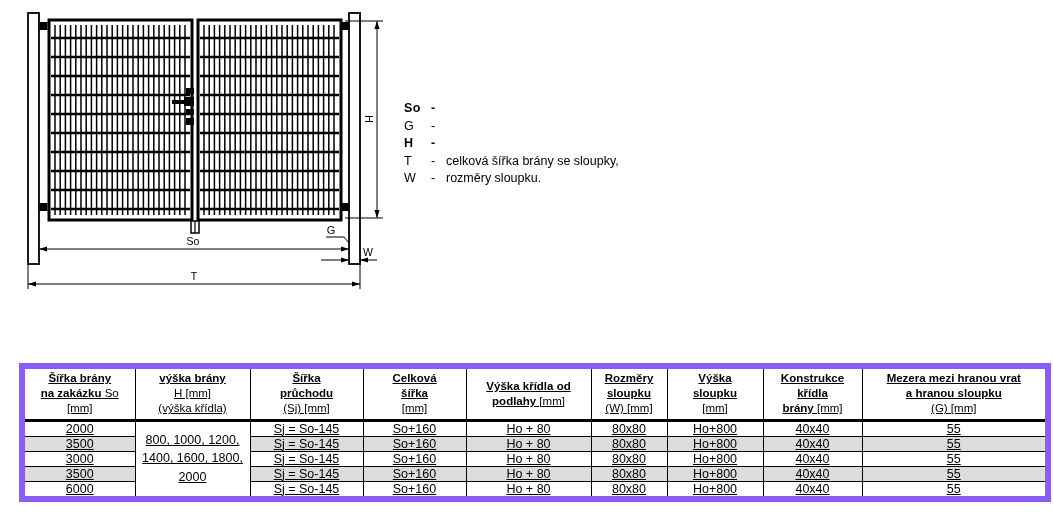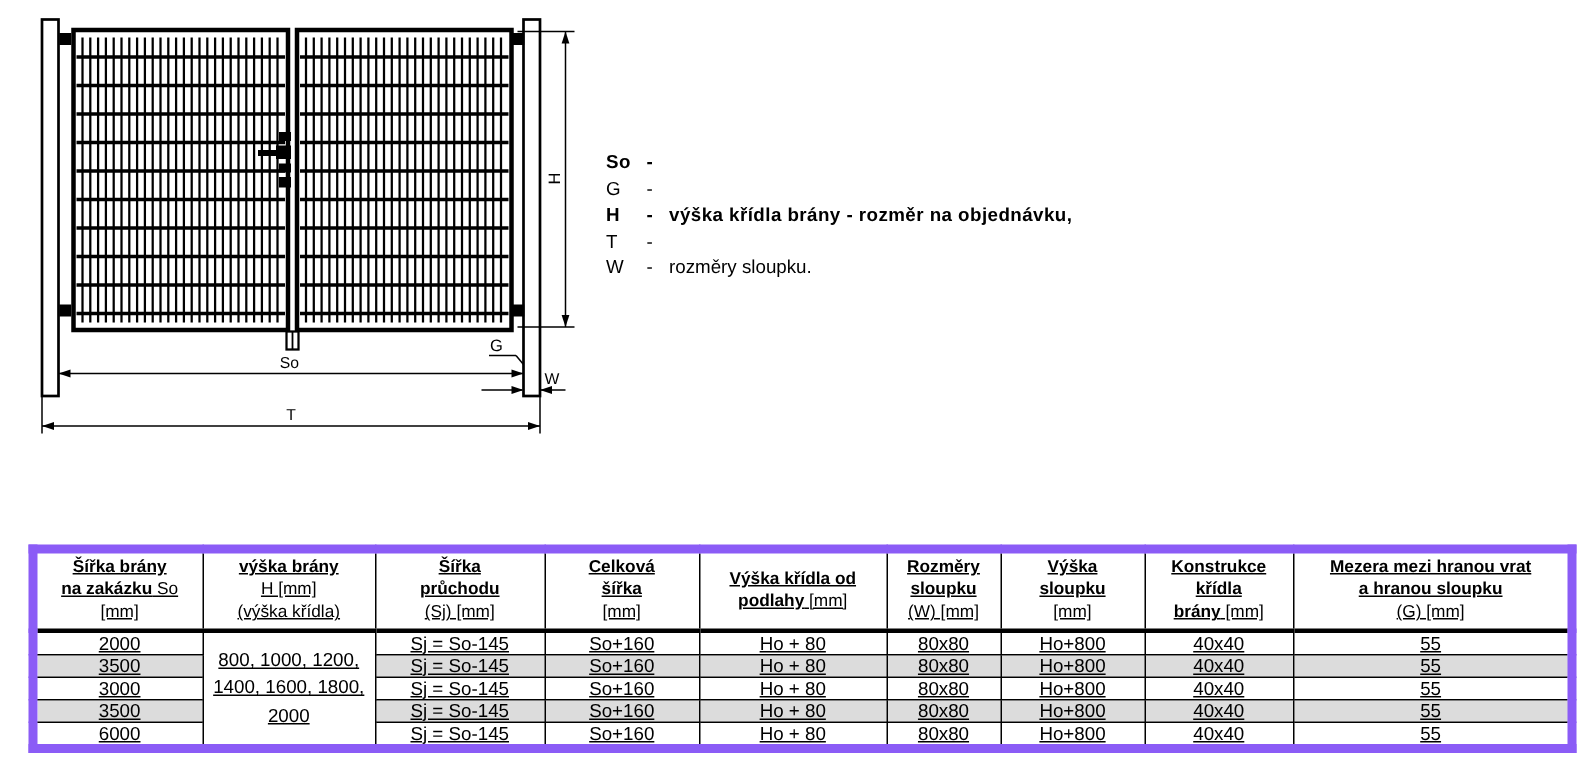--- a/index.html
+++ b/index.html
@@ -187,25 +187,25 @@
       <span class="legend-sym">So</span>
       <span class="legend-dash">-</span>
     </div>
     <div class="legend-row">
       <span class="legend-sym">G</span>
       <span class="legend-dash">-</span>
     </div>
     <div class="legend-row bold">
       <span class="legend-sym">H</span>
       <span class="legend-dash">-</span>
-      <span class="legend-text">výška křídla brány  - rozměr na objednávku,</span>
     </div>
     <div class="legend-row">
       <span class="legend-sym">T</span>
       <span class="legend-dash">-</span>
+      <span class="legend-text">celková šířka brány se sloupky,</span>
     </div>
     <div class="legend-row">
       <span class="legend-sym">W</span>
       <span class="legend-dash">-</span>
       <span class="legend-text">rozměry sloupku.</span>
     </div>
   </div>
 
 
   <table class="spec-table">

